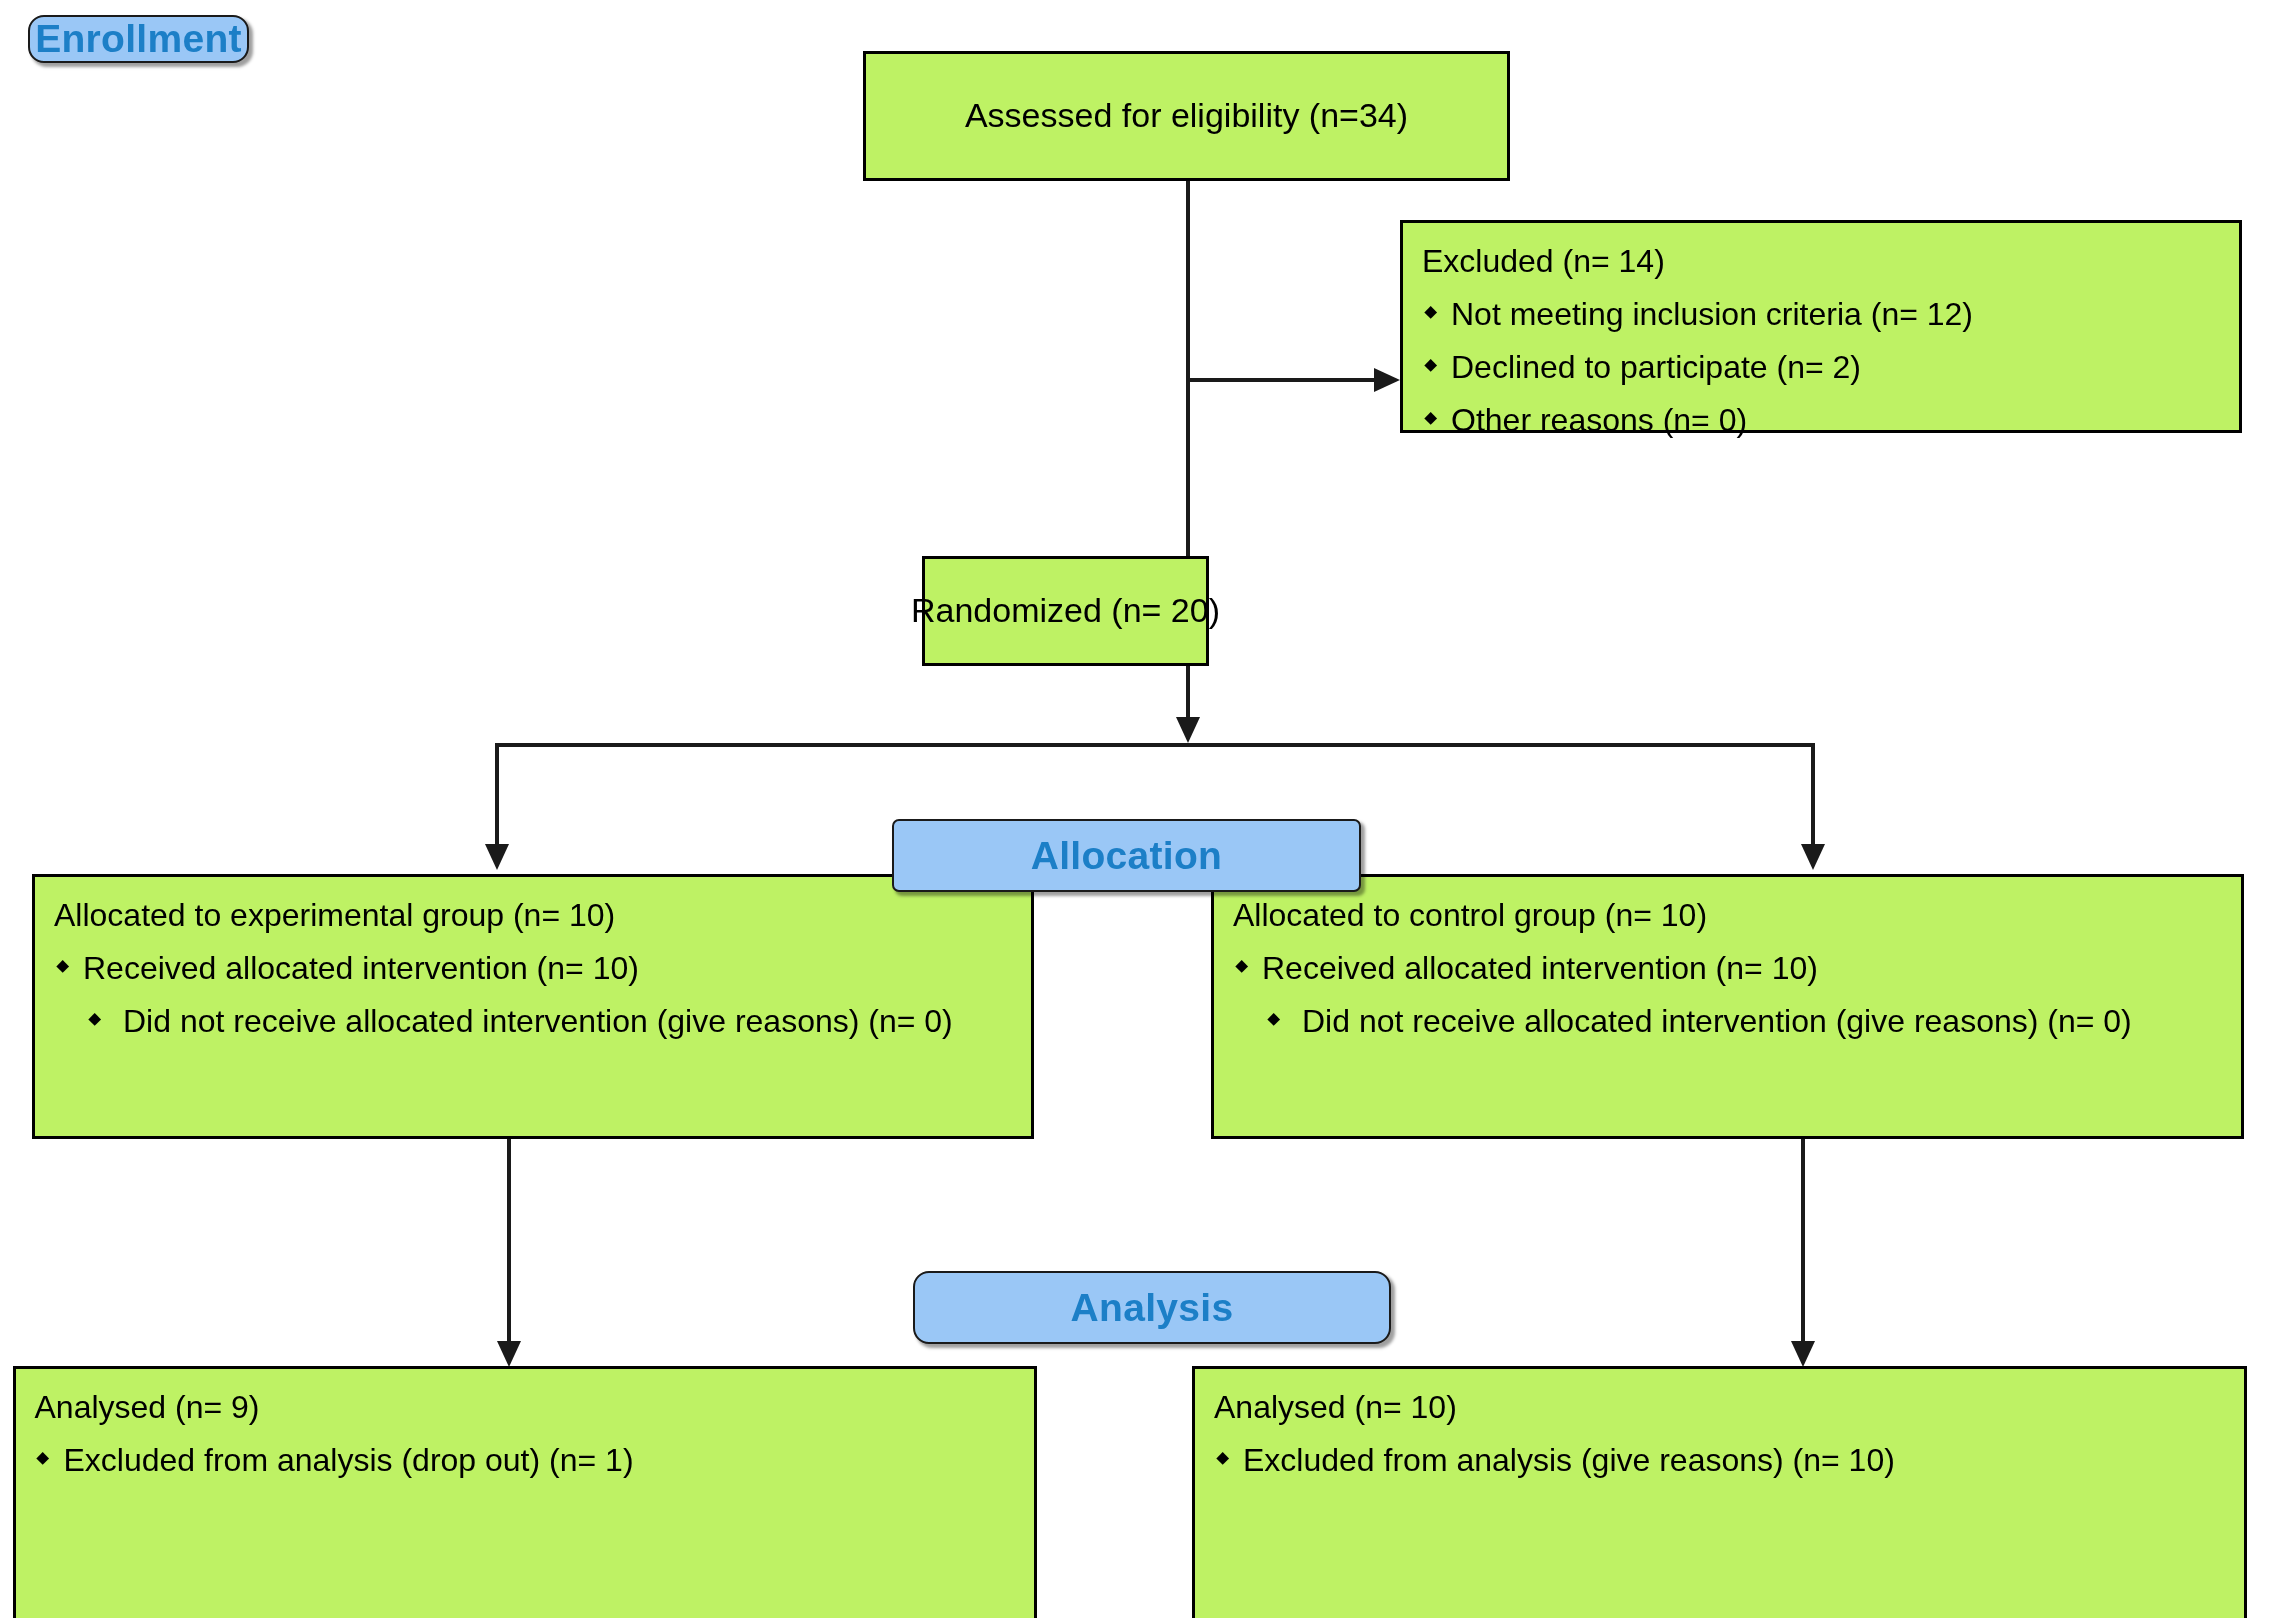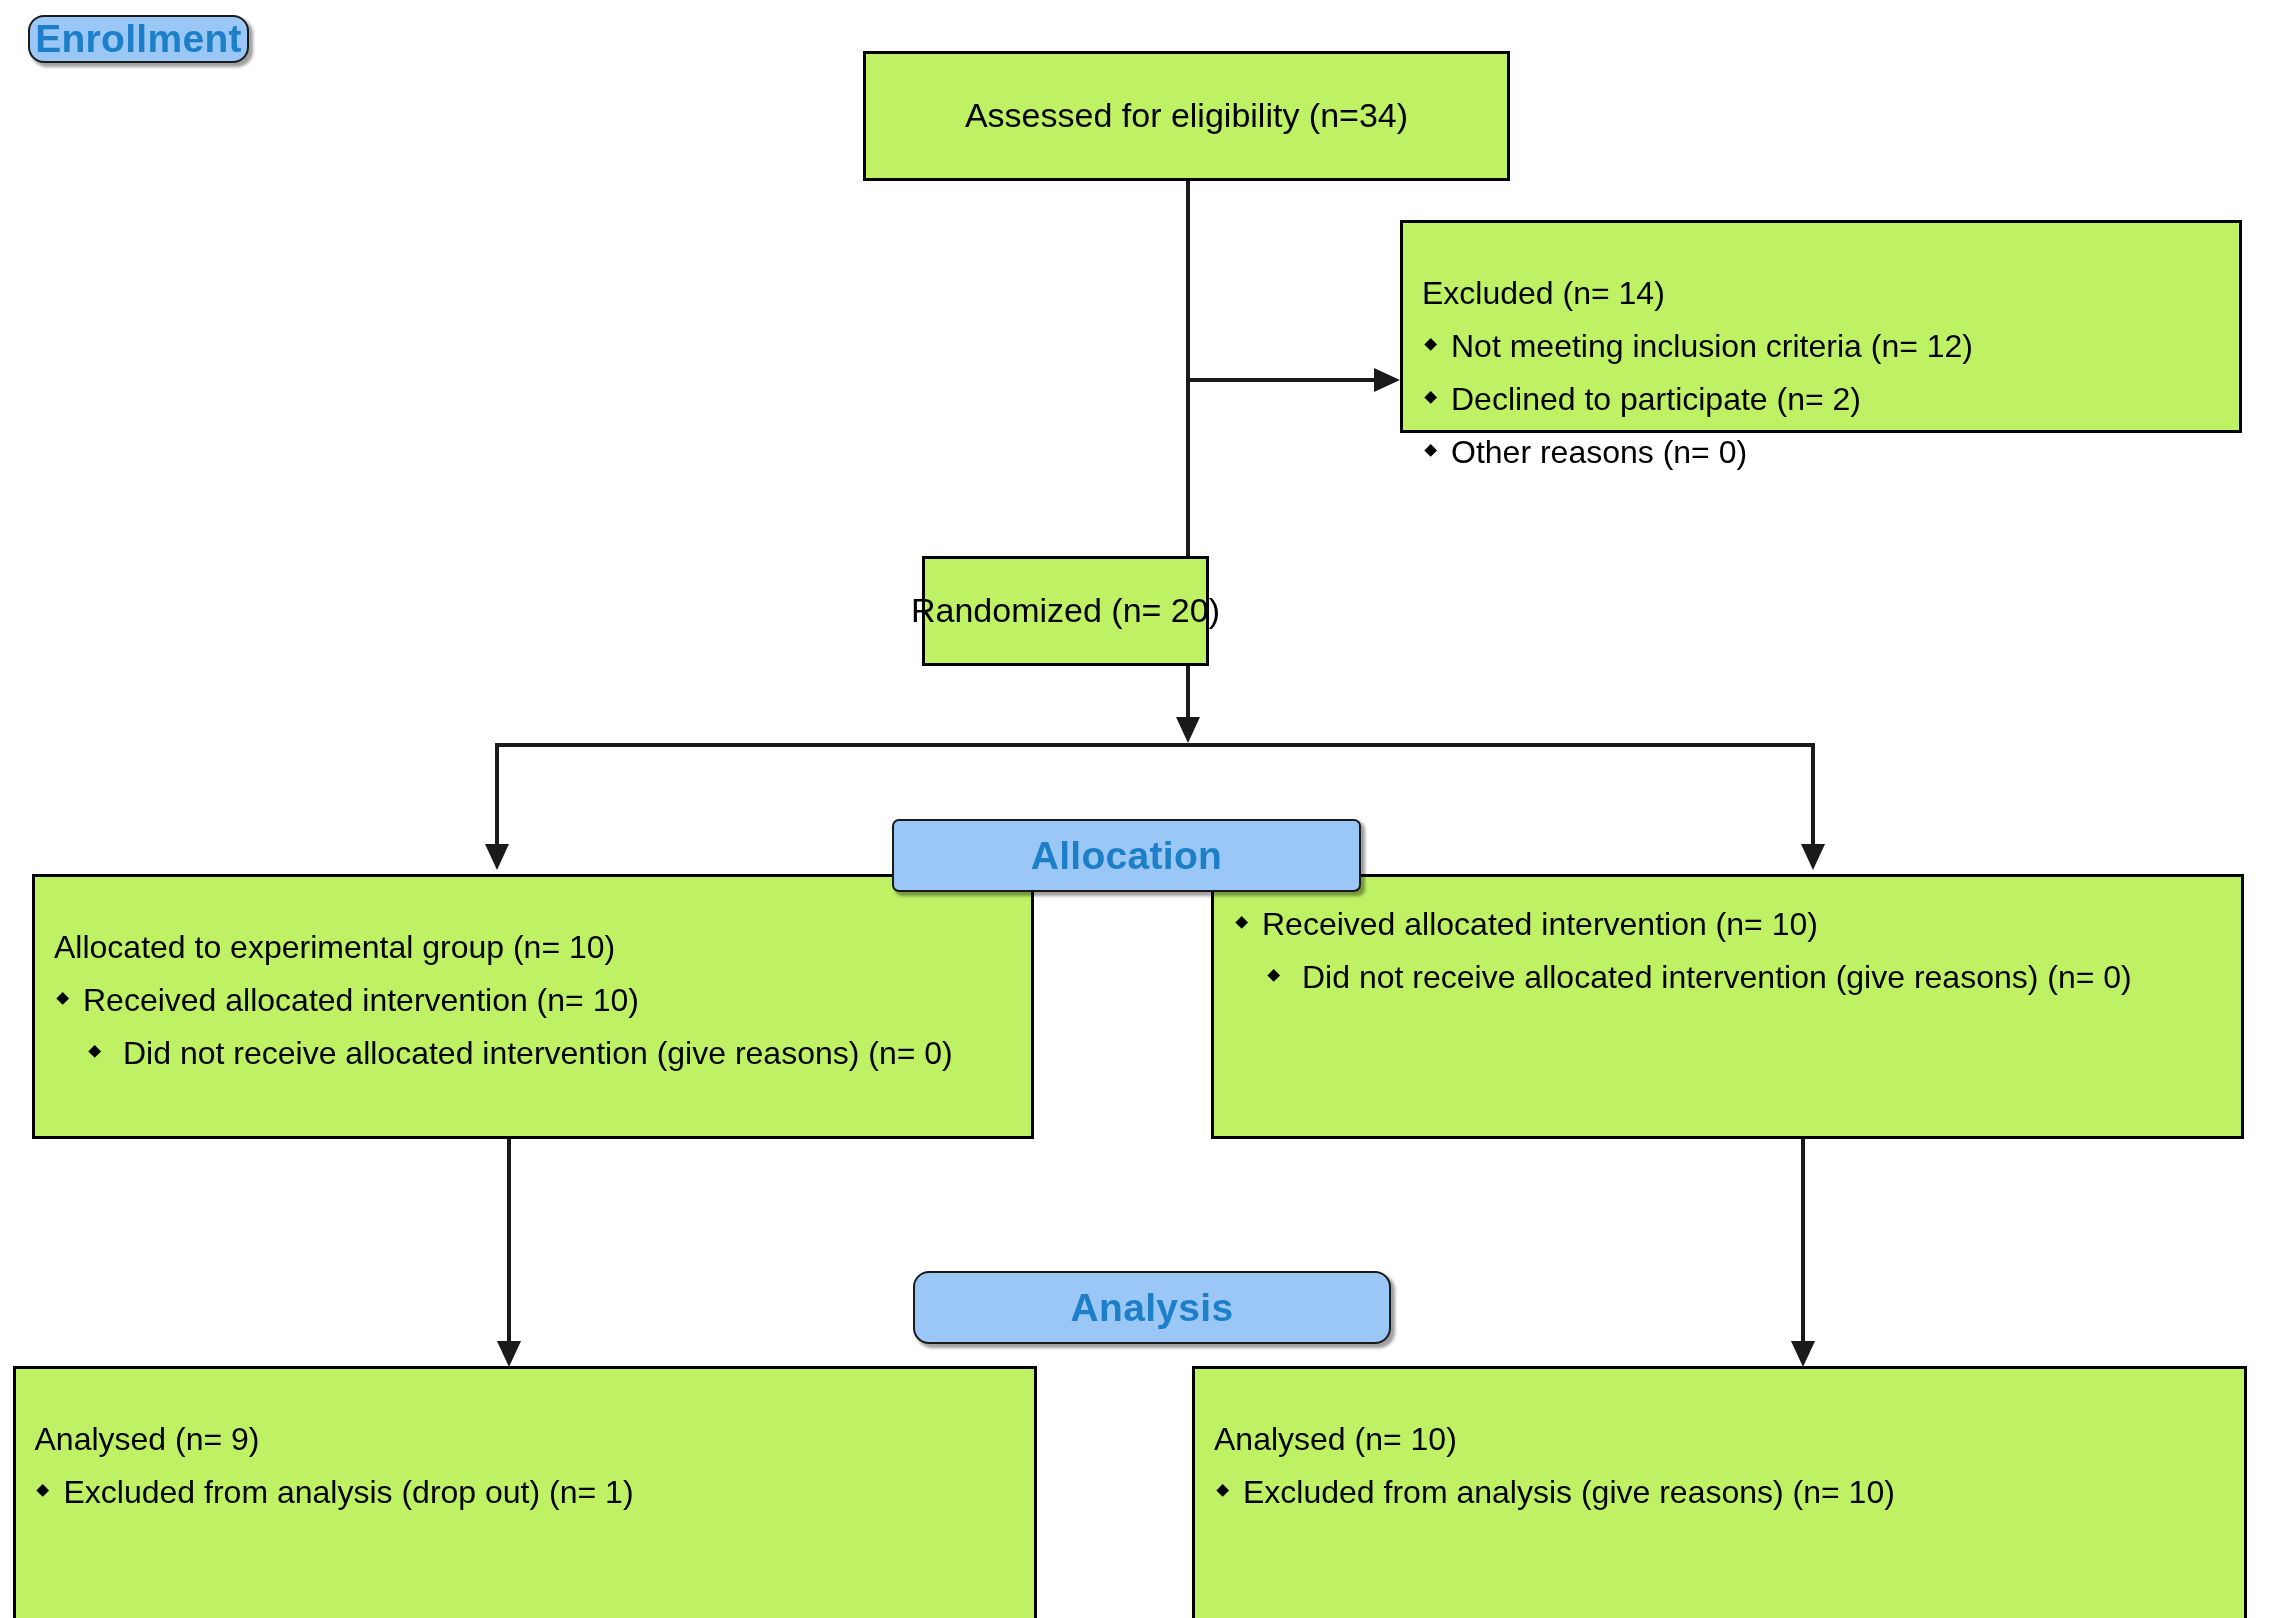--- a/index.html
+++ b/index.html
@@ -8,21 +8,21 @@
   .canvas{position:absolute;left:0;top:0;width:2273px;height:1225px;}
 
   
   .box{position:absolute;background:#bef264;border:3.1px solid #000000;box-sizing:border-box;}
   .box .txt{position:absolute;left:0;top:0;width:100%;height:100%;
             box-sizing:border-box;padding:16px 19px;}
 
   .ctr{display:flex;align-items:center;justify-content:center;text-align:center;}
 
   .line1{font-size:34px;line-height:1.28;white-space:nowrap;}
-  .bodytext{font-size:32px;line-height:1.40;margin-top:32px;}
+  .bodytext{font-size:32px;line-height:1.40;}
 
   
   ul.blist{list-style:none;margin:0;padding:0;}
   ul.blist li{position:relative;padding-left:29px;margin:8.7px 0 0 0;font-size:32px;line-height:1.38;}
   ul.blist li .dia{position:absolute;left:3.7px;top:0.50em;width:9.4px;height:9.4px;
         background:#000;transform:rotate(45deg);}
   ul.blist li.wrapindent{padding-left:69px;}
   ul.blist li.wrapindent .dia{left:36px;}
   ul.blist li.nowrapindent{padding-left:29px;}
 
@@ -95,20 +95,21 @@
       <div class="bodytext">Allocated to experimental group (n= 10)</div>
       <ul class="blist">
         <li><span class="dia"></span><span>Received allocated intervention (n= 10)</span></li>
         <li class="wrapindent"><span class="dia"></span><span>Did not receive allocated intervention (give reasons) (n= 0)</span></li>
       </ul>
     </div>
   </div>
 
   <div class="box" style="left:1211px;top:874px;width:1033px;height:265px;">
     <div class="txt">
+      <div class="bodytext">Allocated to control group (n= 10)</div>
       <ul class="blist">
         <li><span class="dia"></span><span>Received allocated intervention (n= 10)</span></li>
         <li class="wrapindent"><span class="dia"></span><span>Did not receive allocated intervention (give reasons) (n= 0)</span></li>
       </ul>
     </div>
   </div>
 
   <div class="pill" style="left:892px;top:819px;width:465px;height:69px;border-radius:7px;">
     <span>Allocation</span>
   </div>

